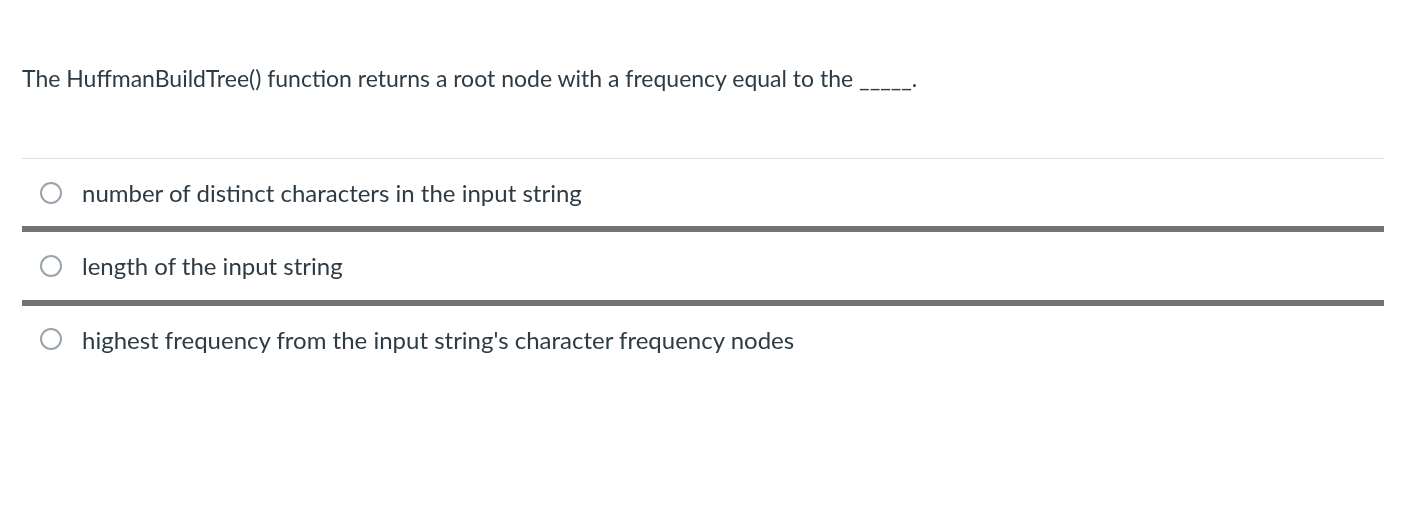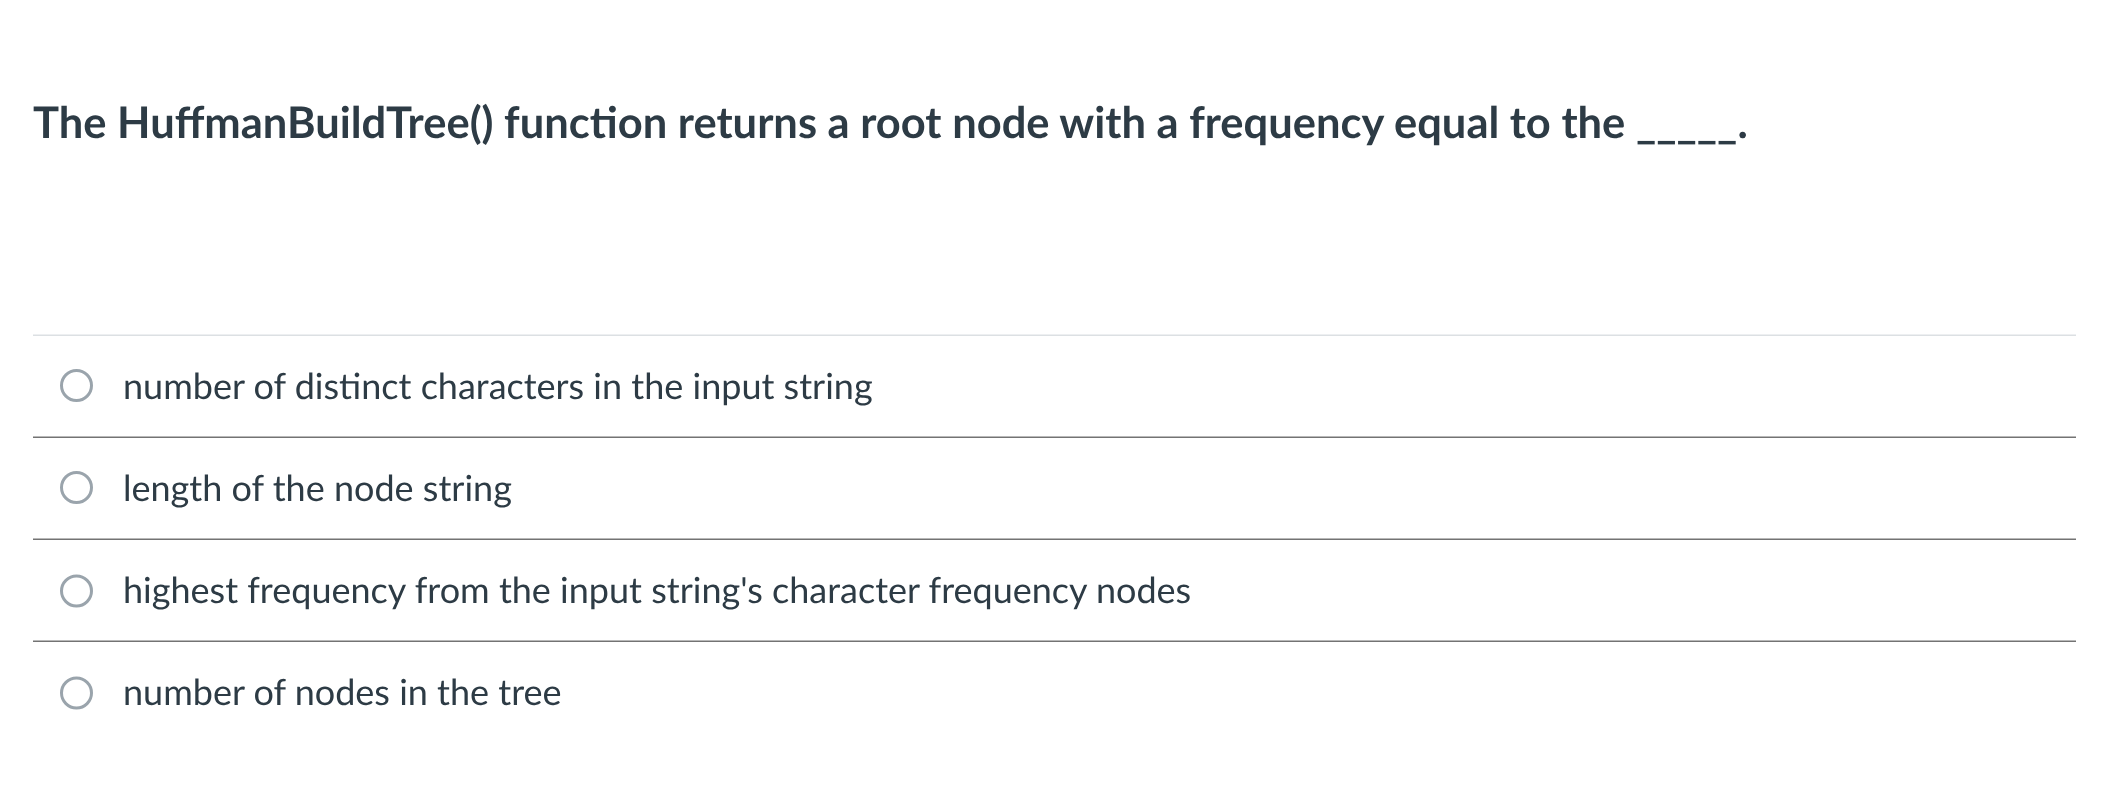--- a/index.html
+++ b/index.html
@@ -11,34 +11,34 @@
       font-family: -apple-system, BlinkMacSystemFont, "Segoe UI", "Lato", "Helvetica Neue", Arial, sans-serif;
       background: #ffffff;
       width: 1406px;
       height: 532px;
       padding: 0;
     }
     .question-container {
       padding: 62px 22px 0 22px;
     }
     .question-text {
-      font-size: 29px;
+      font-size: 23px;
       color: #2d3b45;
-      font-weight: 700;
+      font-weight: 400;
       line-height: 1.4;
-      margin-bottom: 120px;
+      margin-bottom: 64px;
     }
     .options-list {
       border-top: 1px solid #dce0e3;
     }
     .option-row {
       display: flex;
       align-items: center;
       padding: 18px 18px;
-      border-bottom: 1px solid #737373;
+      border-bottom: 6px solid #737373;
       cursor: pointer;
     }
     .option-row:last-child {
       border-bottom: none;
     }
     .radio-circle {
       width: 22px;
       height: 22px;
       border: 2px solid #9aa4ac;
       border-radius: 50%;
@@ -59,24 +59,20 @@
 <div class="question-container">
   <div class="question-text">The HuffmanBuildTree() function returns a root node with a frequency equal to the _____.</div>
 
   <div class="options-list">
     <div class="option-row">
       <div class="radio-circle"></div>
       <div class="option-label">number of distinct characters in the input string</div>
     </div>
     <div class="option-row">
       <div class="radio-circle"></div>
-      <div class="option-label">length of the node string</div>
+      <div class="option-label">length of the input string</div>
     </div>
     <div class="option-row">
       <div class="radio-circle"></div>
       <div class="option-label">highest frequency from the input string's character frequency nodes</div>
     </div>
-    <div class="option-row">
-      <div class="radio-circle"></div>
-      <div class="option-label">number of nodes in the tree</div>
-    </div>
   </div>
 </div>
 
 </body></html>

